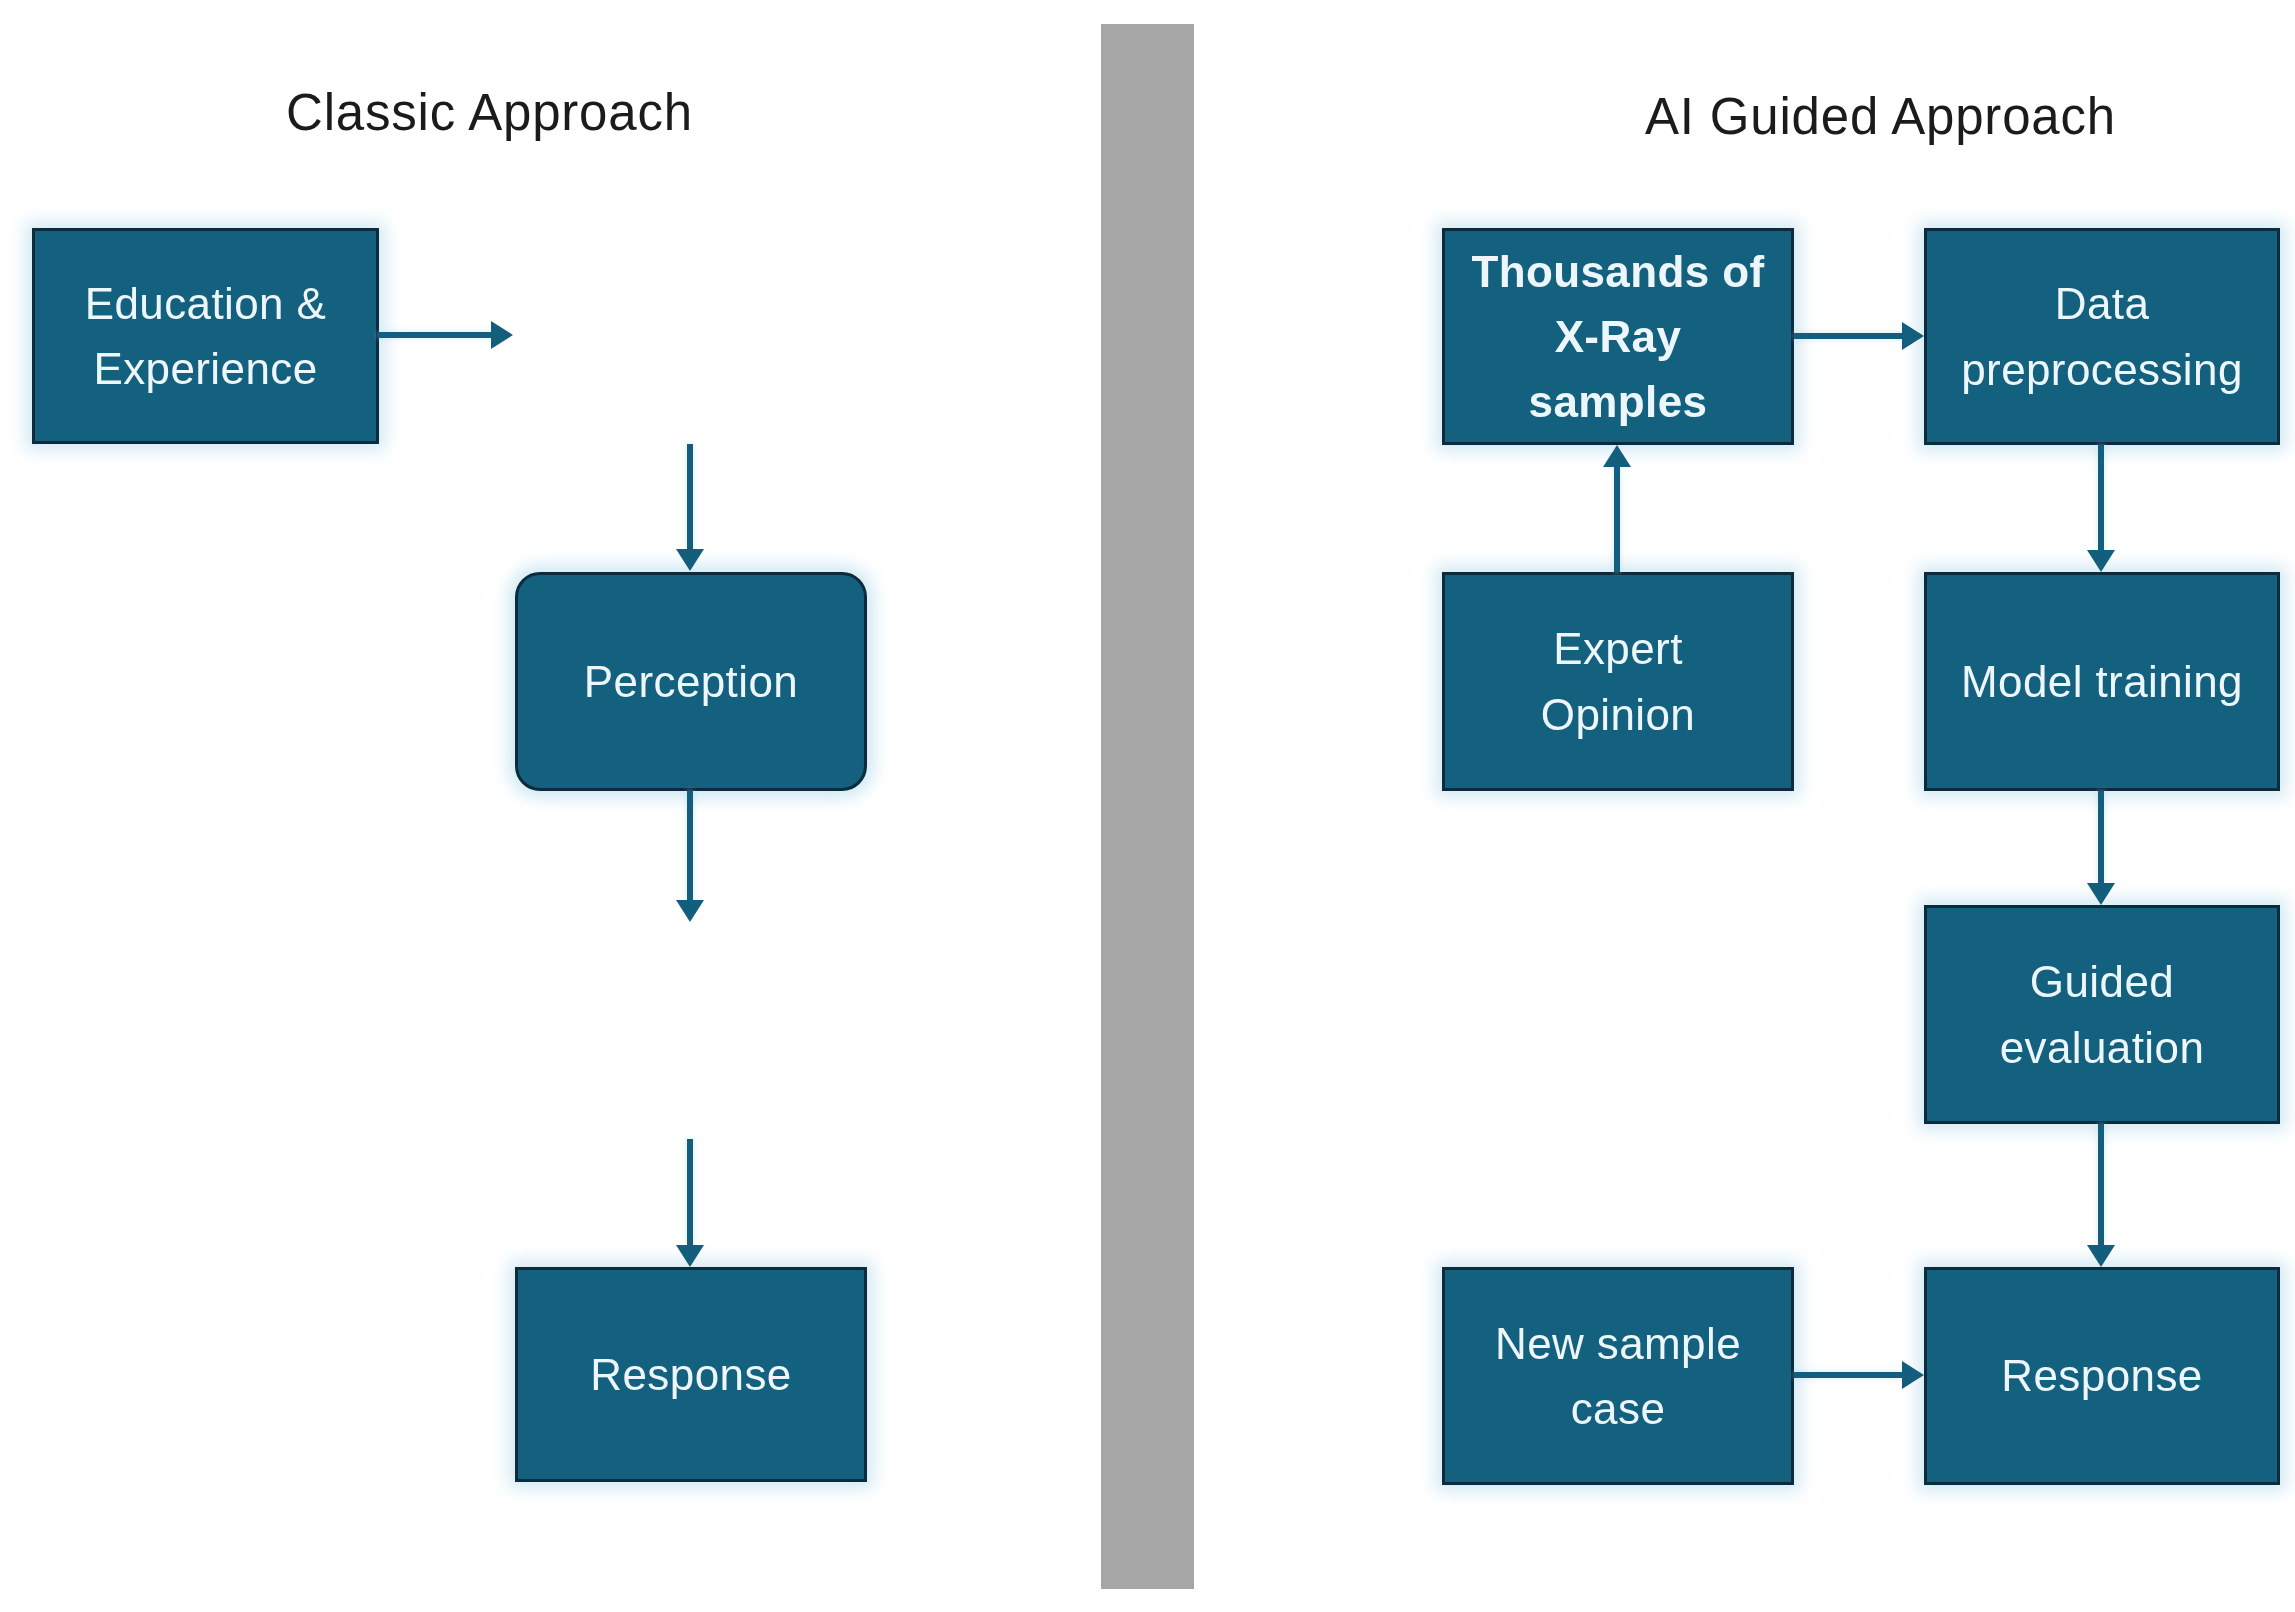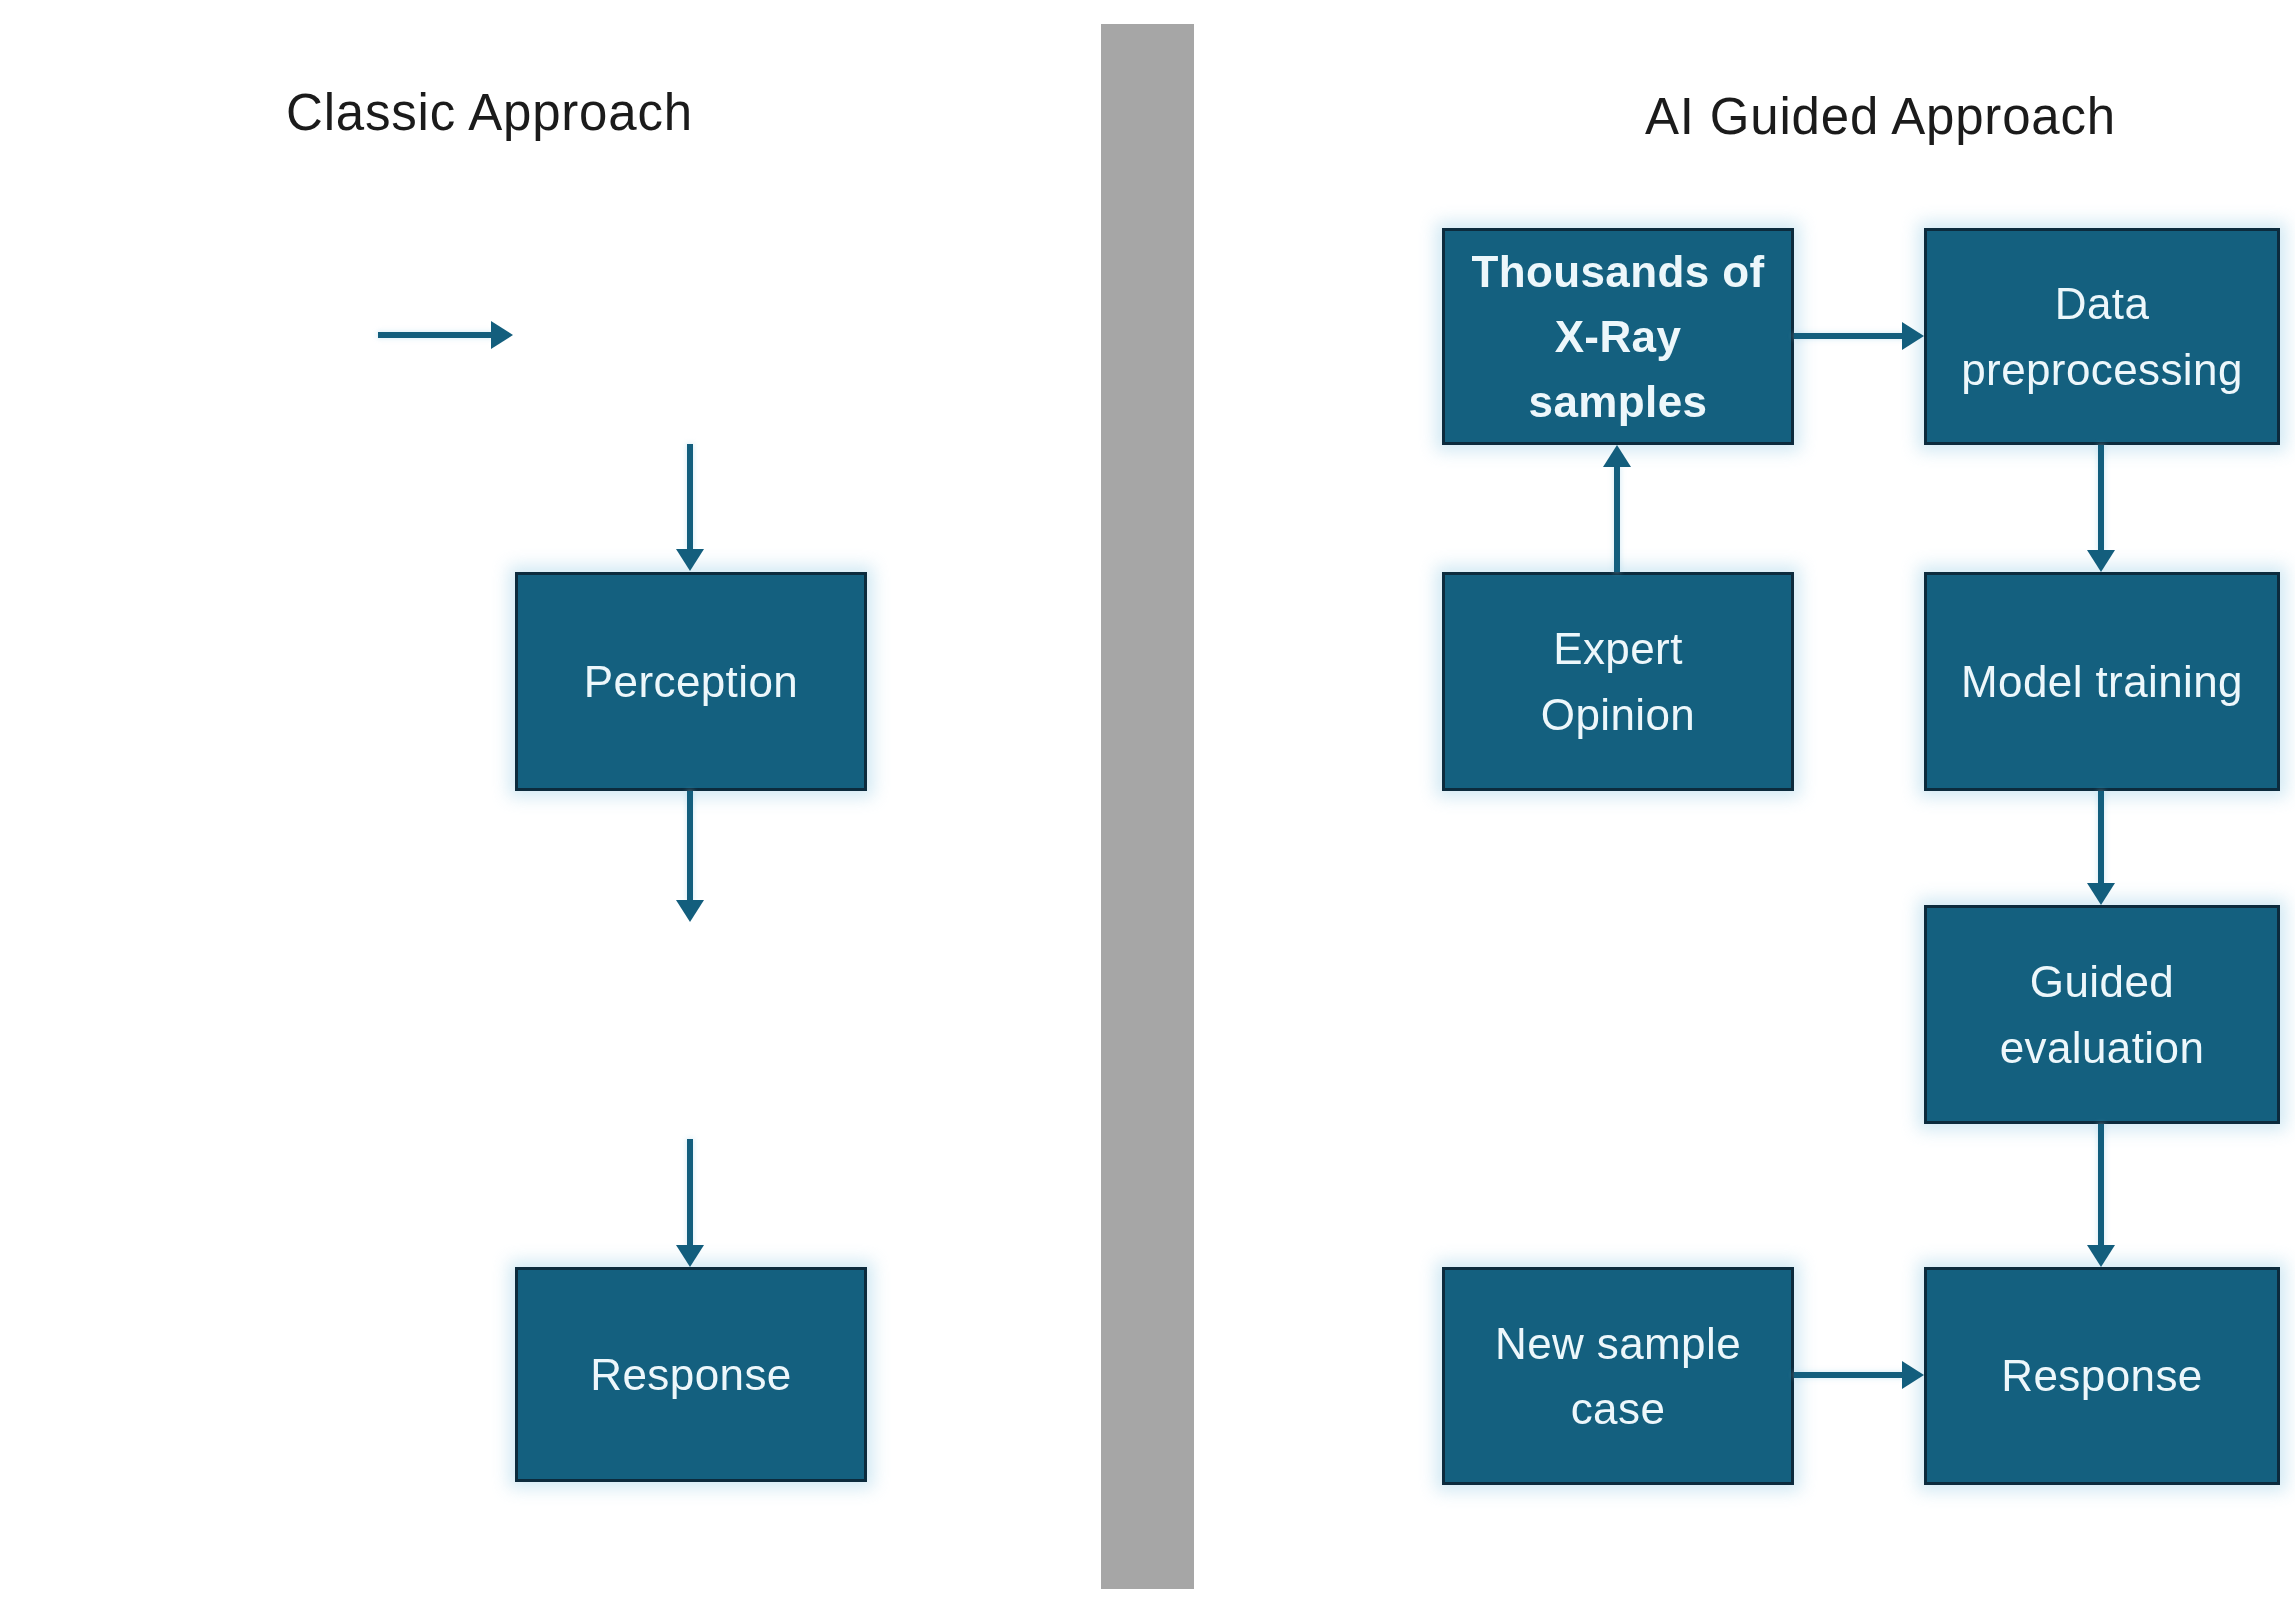--- a/index.html
+++ b/index.html
@@ -82,21 +82,21 @@
     border-left: 22px solid var(--arrow, #135e7d);
   }
 
   
   #t-left  { left: 133px;  top: 83px; }
   #t-right { left: 1524px; top: 87px; }
 
   
   #n-edu     { left: 32px;  top: 228px;  width: 347px; height: 216px; }
   #n-human   { left: 513px; top: 228px;  width: 353px; height: 216px; }
-  #n-perc    { left: 515px; top: 572px;  width: 352px; height: 219px; }
+  #n-perc    { left: 515px; top: 572px;  width: 352px; height: 219px; border-radius: 25px; }
   #n-interp  { left: 515px; top: 922px; width: 352px; height: 216px; }
   #n-resp-l  { left: 515px; top: 1267px; width: 352px; height: 215px; }
 
   
   #ar-1 { left: 378px; top: 321px;  width: 135px; height: 28.5px; }
   #ar-2 { left: 676px; top: 444px;  width: 28.5px;  height: 127px; }
   #ar-3 { left: 676px; top: 791px;  width: 28.5px;  height: 131px; }
   #ar-4 { left: 676px; top: 1139px; width: 28.5px;  height: 128px; }
 
   
@@ -119,20 +119,24 @@
   #ar-9  { left: 2087px; top: 1124px; width: 28.5px;  height: 143px; }
   #ar-10 { left: 1794px; top: 1361px; width: 130px; height: 28.5px; }
 </style>
 </head>
 <body>
 
 <div id="canvas">
 
   <div class="panel-title" id="t-left">Classic Approach</div>
 
+  <div class="flow-node" id="n-edu">
+    <div class="node-label">Education &amp;
+Experience</div>
+  </div>
   <div class="flow-node" id="n-perc">
     <div class="node-label">Perception</div>
   </div>
   <div class="flow-node" id="n-resp-l">
     <div class="node-label">Response</div>
   </div>
 
   <div class="arrow h" id="ar-1">
     <div class="shaft"></div>
     <div class="head"></div>

